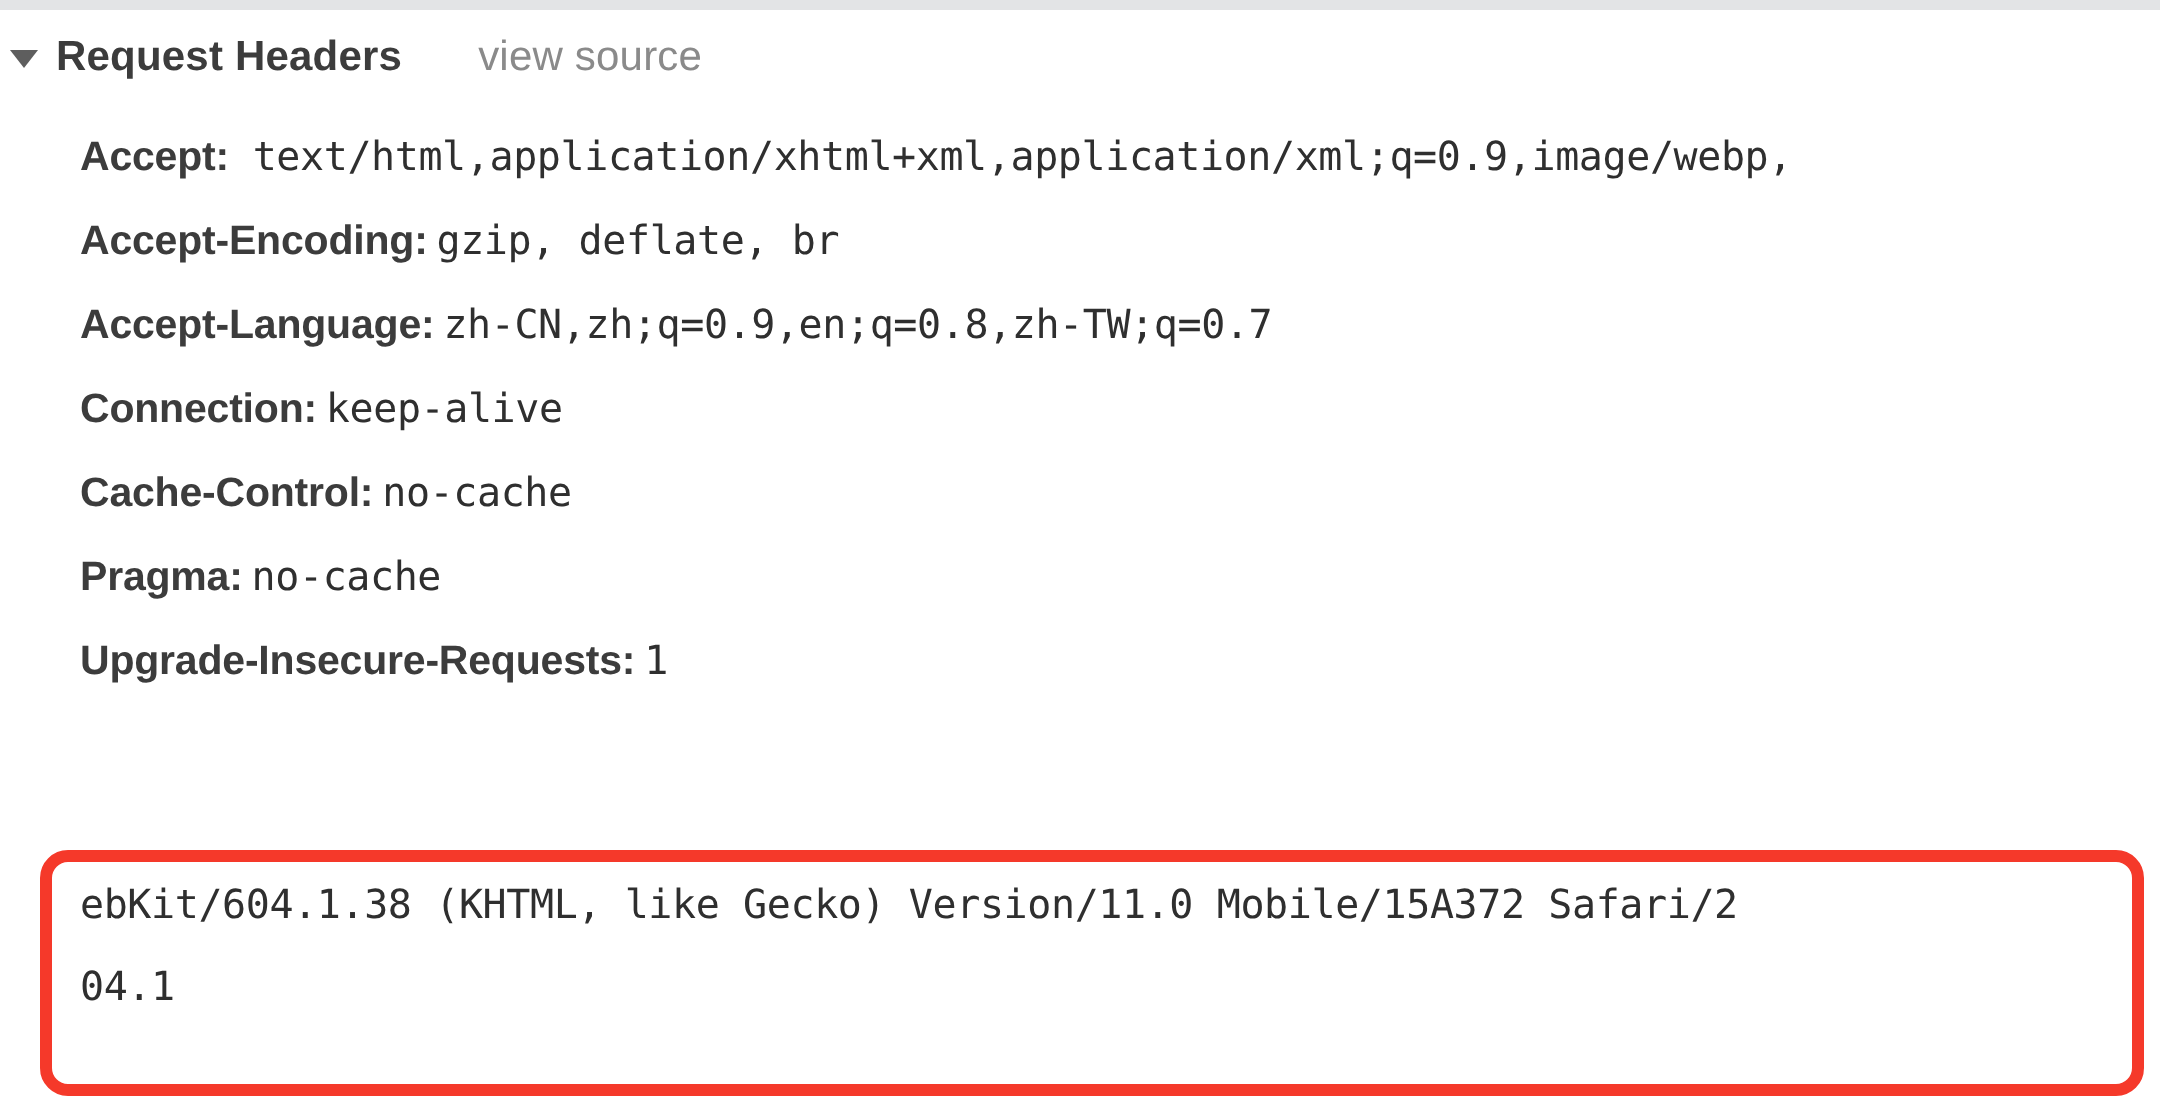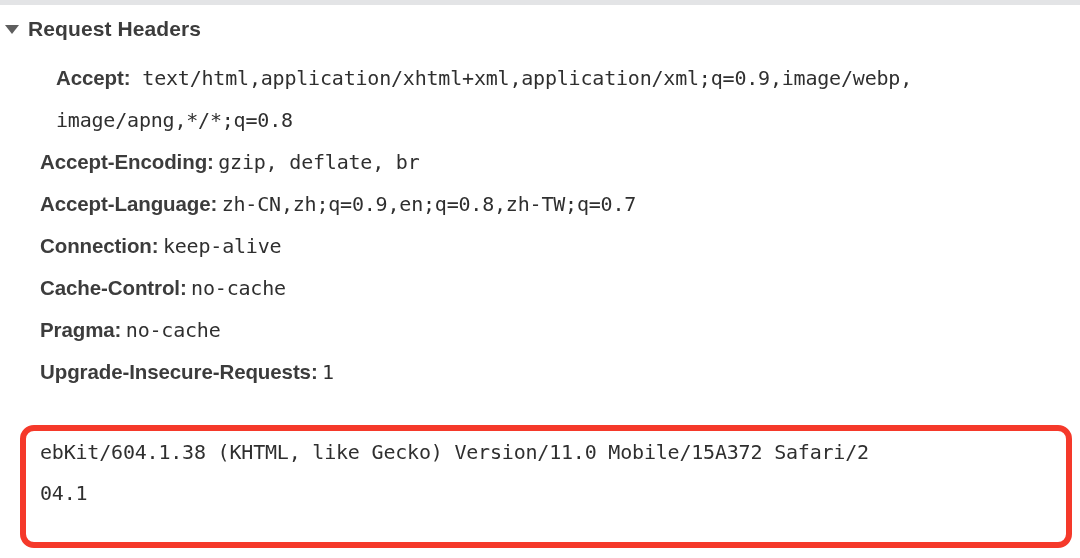--- a/index.html
+++ b/index.html
@@ -76,21 +76,20 @@
     left: 40px;
     width: 1040px;
   }
   .header-row {
     height: 42px;
     line-height: 42px;
     white-space: nowrap;
   }
   .header-row.multiline {
     height: auto;
-    margin-left: 16px;
   }
   .hdr-name {
     font-family: "Liberation Sans", sans-serif;
     font-size: 20.5px;
     font-weight: bold;
     color: #3c3c3c;
     letter-spacing: -0.1px;
   }
   .hdr-value {
     font-family: "DejaVu Sans Mono", "Liberation Mono", monospace;
@@ -135,30 +134,30 @@
 </head>
 <body>
 
 <div id="screen">
 
   <div class="top-strip"></div>
 
   <div class="section-header">
     <span class="disclosure-triangle"></span>
     <span class="section-title">Request Headers</span>
+    <span class="view-source">view source</span>
   </div>
 
   <div class="headers-list">
 
     <div class="header-row multiline">
       <div class="wrap-line">
         <span class="hdr-name">Accept:</span>
         <span class="hdr-value">text/html,application/xhtml+xml,application/xml;q=0.9,image/webp,</span>
       </div>
-      <div class="wrap-line">image/apng,*/*;q=0.8</div>
     </div>
 
     <div class="header-row">
       <span class="hdr-name">Accept-Encoding:</span>
       <span class="hdr-value">gzip, deflate, br</span>
     </div>
 
     <div class="header-row">
       <span class="hdr-name">Accept-Language:</span>
       <span class="hdr-value">zh-CN,zh;q=0.9,en;q=0.8,zh-TW;q=0.7</span>

